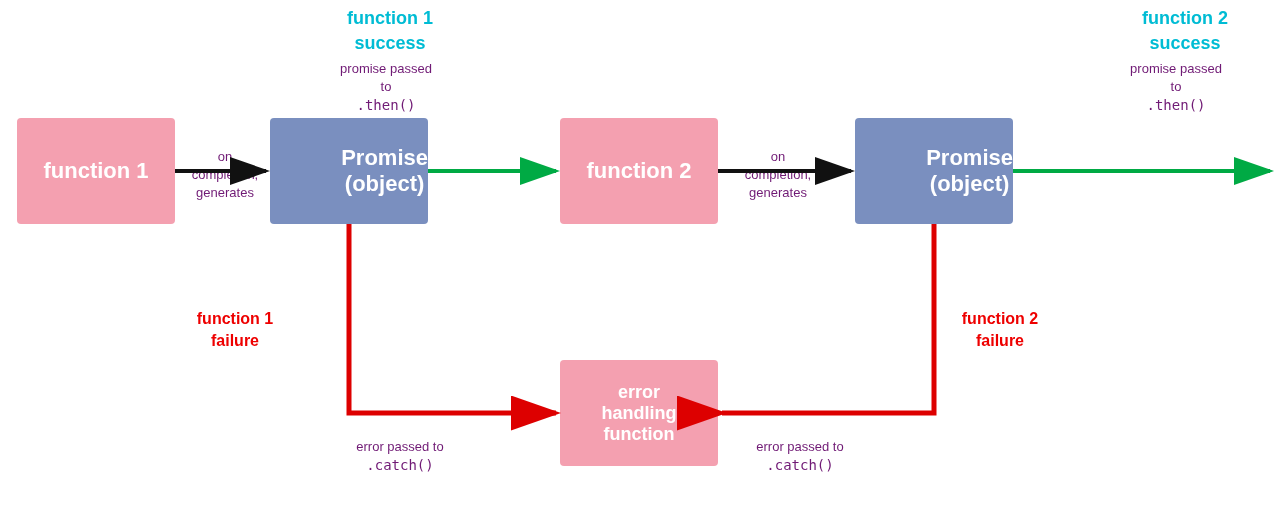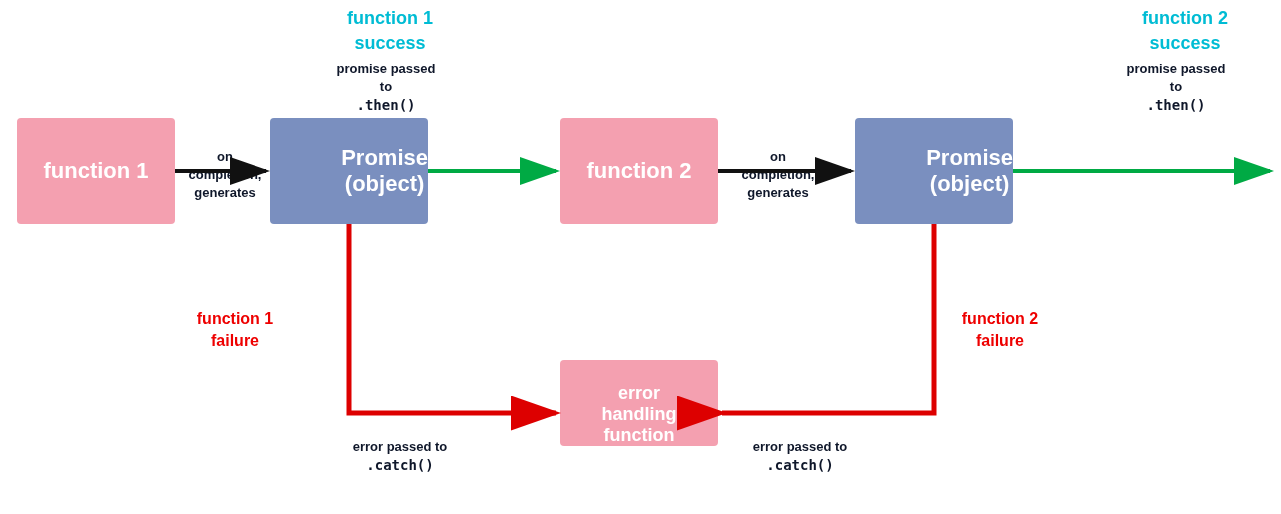--- a/index.html
+++ b/index.html
@@ -39,23 +39,22 @@
       background: #7a8fbf;
       color: #fff;
       justify-content: flex-end;
     }
 
     
     .label {
       position: absolute;
       text-align: center;
       font-size: 14px;
-      color: #0f172a;
+      color: #701a75;
       line-height: 1.4;
-      font-weight: bold;
     }
 
     .label-cyan {
       color: #00bcd4;
       font-weight: bold;
       font-size: 18px;
     }
 
     .label-red {
       color: #e00;
@@ -87,21 +86,21 @@
   </div>
 
   <div class="box box-pink" style="left:560px; top:118px; width:158px; height:106px;">
     <span>function 2</span>
   </div>
 
   <div class="box box-blue" style="left:855px; top:118px; width:158px; height:106px;">
     <span>Promise<br>(object)</span>
   </div>
 
-  <div class="box box-pink" style="left:560px; top:360px; width:158px; height:86px; font-size:18px;align-items:flex-end;">
+  <div class="box box-pink" style="left:560px; top:360px; width:158px; height:106px; font-size:18px;">
     <span>error<br>handling<br>function</span>
   </div>
 
   <div class="label label-cyan" style="left:330px; top:6px; width:120px;">
     <span>function 1<br>success</span>
   </div>
 
   <div class="label" style="left:316px; top:60px; width:140px; font-size:13px;">
     promise passed<br>to<br><span style="font-family: monospace; font-size:14px;">.then()</span>
   </div>

